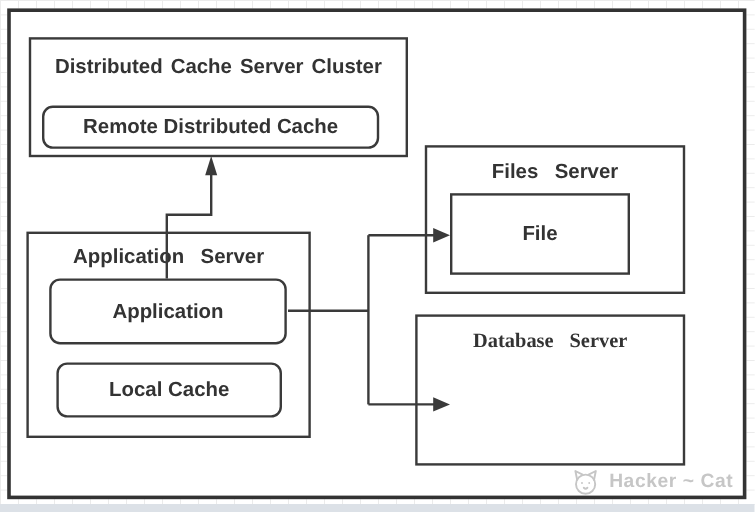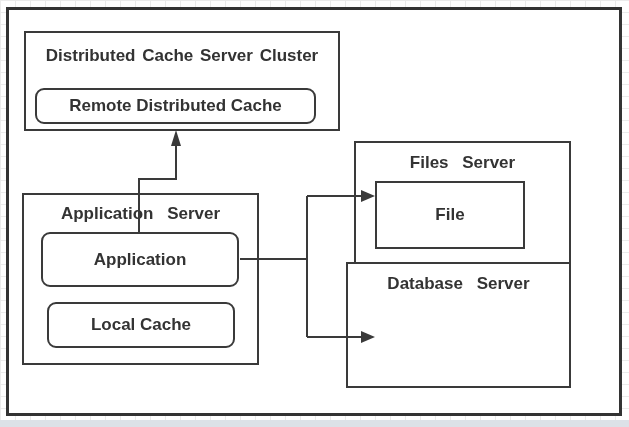--- a/index.html
+++ b/index.html
@@ -61,27 +61,27 @@
   .box-cluster .title { padding-top: 13px; font-size: 17px; word-spacing: 2px; }
   .rbox-remote { left: 9px; top: 55px; width: 281px; height: 36px; font-size: 17px; }
 
   
   .box-app { left: 22px; top: 193px; width: 237px; height: 172px; }
   .box-app .title { padding-top: 9px; font-size: 17px; word-spacing: 9px; }
   .rbox-application { left: 17px; top: 37px; width: 198px; height: 55px; font-size: 17px; }
   .rbox-local { left: 23px; top: 107px; width: 188px; height: 46px; font-size: 17px; }
 
   
-  .box-files { left: 354px; top: 121px; width: 217px; height: 124px; margin-top: 20px; }
+  .box-files { left: 354px; top: 121px; width: 217px; height: 124px; }
   .box-files .title { padding-top: 10px; font-size: 17px; word-spacing: 9px; }
   .sbox-file { left: 19px; top: 38px; width: 150px; height: 68px; font-size: 17px; }
 
   
   .box-db { left: 346px; top: 262px; width: 225px; height: 126px; }
-  .box-db .title { padding-top: 10px; font-size: 17px; word-spacing: 9px; }
+  .box-db .title { padding-top: 10px; font-size: 17px; word-spacing: 9px; font-family: Liberation Serif, serif; }
   .sbox-db { left: 27px; top: 38px; width: 169px; height: 68px; font-size: 17px; }
 
   .edges-svg {
     position: absolute;
     left: 0; top: 0;
     width: 629px; height: 427px;
     z-index: 5;
     pointer-events: none;
   }
   .edges-svg path { stroke: #3a3a3a; stroke-width: 2; fill: none; }
@@ -152,15 +152,28 @@
       <path d="M307,196 H362"></path>
       <polygon points="375,196 361,190 361,202"></polygon>
     </g>
 
     <g>
       <path d="M307,337 H362"></path>
       <polygon points="375,337 361,331 361,343"></polygon>
     </g>
   </svg>
 
+  <div class="watermark">
+    <span>
+      <svg width="26" height="26" viewBox="0 0 26 26" fill="none" stroke="#c6c6c6" stroke-width="1.6" stroke-linejoin="round" stroke-linecap="round">
+        <path d="M6,11 L4.5,3.5 L10.5,6.5"></path>
+        <path d="M20,11 L21.5,3.5 L15.5,6.5"></path>
+        <circle cx="13" cy="14.5" r="8"></circle>
+        <circle cx="10" cy="13.5" r="0.8" fill="#c6c6c6" stroke="none"></circle>
+        <circle cx="16" cy="13.5" r="0.8" fill="#c6c6c6" stroke="none"></circle>
+        <path d="M11.5,17.5 Q13,19 14.5,17.5"></path>
+      </svg>
+    </span>
+    <span>Hacker ~ Cat</span>
+  </div>
 
   <div class="bottom-strip"></div>
 </div>
 
 </body></html>

